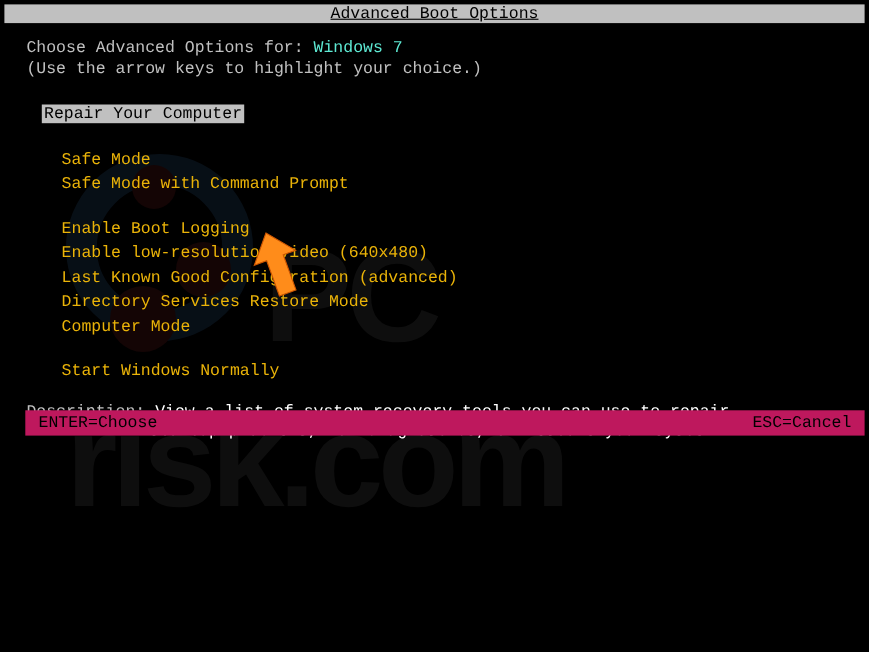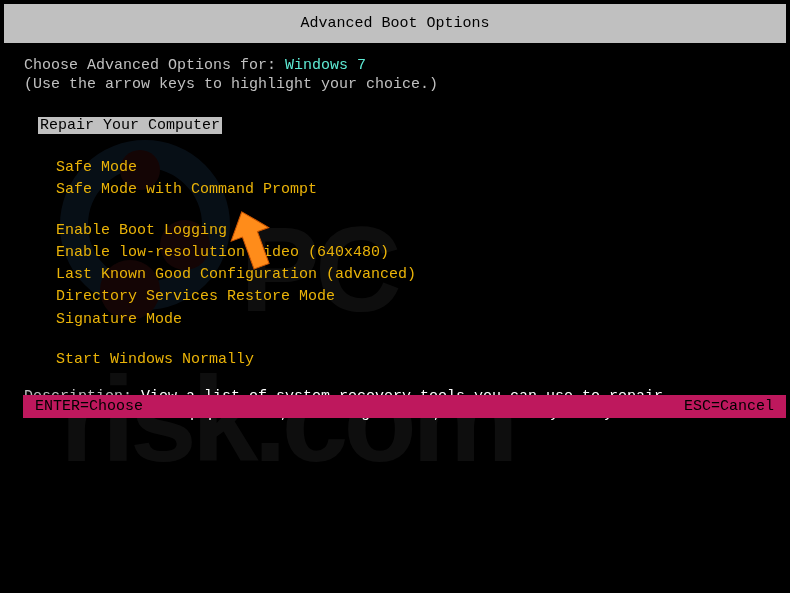--- a/index.html
+++ b/index.html
@@ -10,23 +10,24 @@
       font-family: 'Consolas', 'Courier New', monospace;
       font-size: 15px;
       color: #c0c0c0;
       position: relative;
       overflow: hidden;
     }
     .title-bar {
       background: #c0c0c0;
       color: #000;
       text-align: center;
-      padding: 11px 0;
+      padding: 0 0;
       margin: 4px 4px 0 4px;
       font-weight: normal;
+      text-decoration: underline;
     }
     .content {
       padding: 14px 24px 0 24px;
     }
     .prompt-line { margin-bottom: 2px; }
     .os-name { color: #5eead4; }
     .hint-line { margin-bottom: 24px; }
     .option-selected {
       background: #c0c0c0;
       color: #000;
@@ -139,21 +140,21 @@
     <div class="options-block">
       <div class="option-item">Safe Mode</div>
       <div class="option-item">Safe Mode with Command Prompt</div>
 
       <div class="block-gap"></div>
 
       <div class="option-item">Enable Boot Logging</div>
       <div class="option-item">Enable low-resolution video (640x480)</div>
       <div class="option-item">Last Known Good Configuration (advanced)</div>
       <div class="option-item">Directory Services Restore Mode</div>
-      <div class="option-item">Signature Mode</div>
+      <div class="option-item">Computer Mode</div>
 
       <div class="block-gap"></div>
 
       <div class="option-item">Start Windows Normally</div>
     </div>
 
     <div class="description">
       <span class="desc-label">Description: </span><span class="desc-text">View a list of system recovery tools you can use to repair</span>
       <span class="desc-cont">startup problems, run diagnostics, or restore your system.</span>
     </div>

